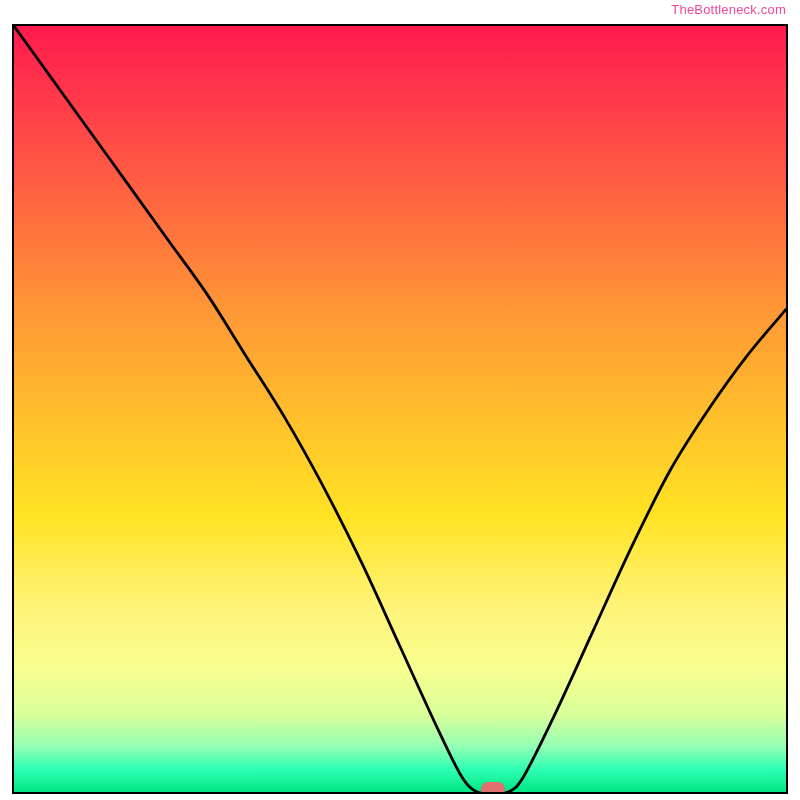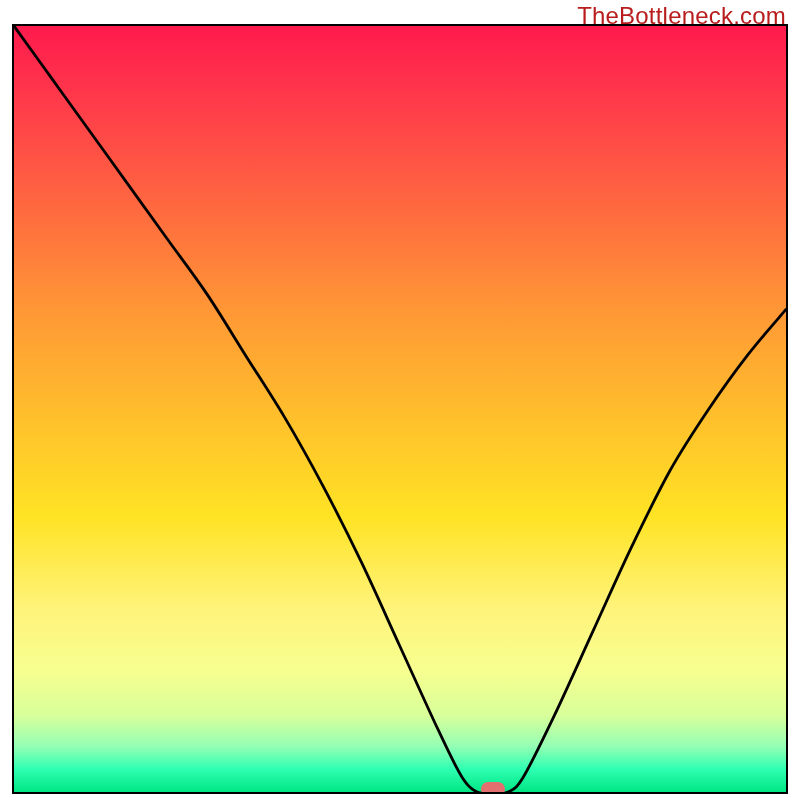--- a/index.html
+++ b/index.html
@@ -50,22 +50,22 @@
     position: absolute;
     width: 24px;
     height: 14px;
     border-radius: 7px;
     background: #e36f6f;
   }
   .watermark {
     position: absolute;
     top: 2px;
     right: 14px;
-    color: #b91c1c;
-    font-size: 24px;
+    color: #ec4899;
+    font-size: 13px;
     letter-spacing: 0.2px;
     user-select: none;
   }
 </style>
 </head>
 <body>
 
 <div class="watermark">TheBottleneck.com</div>
 
 <div class="frame">

